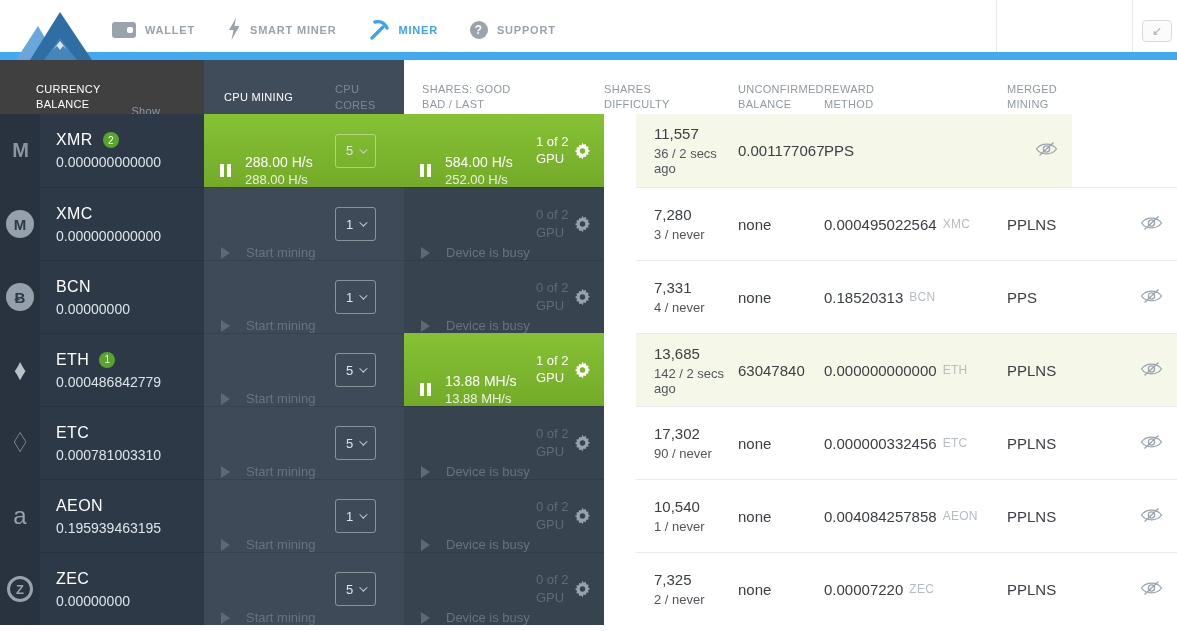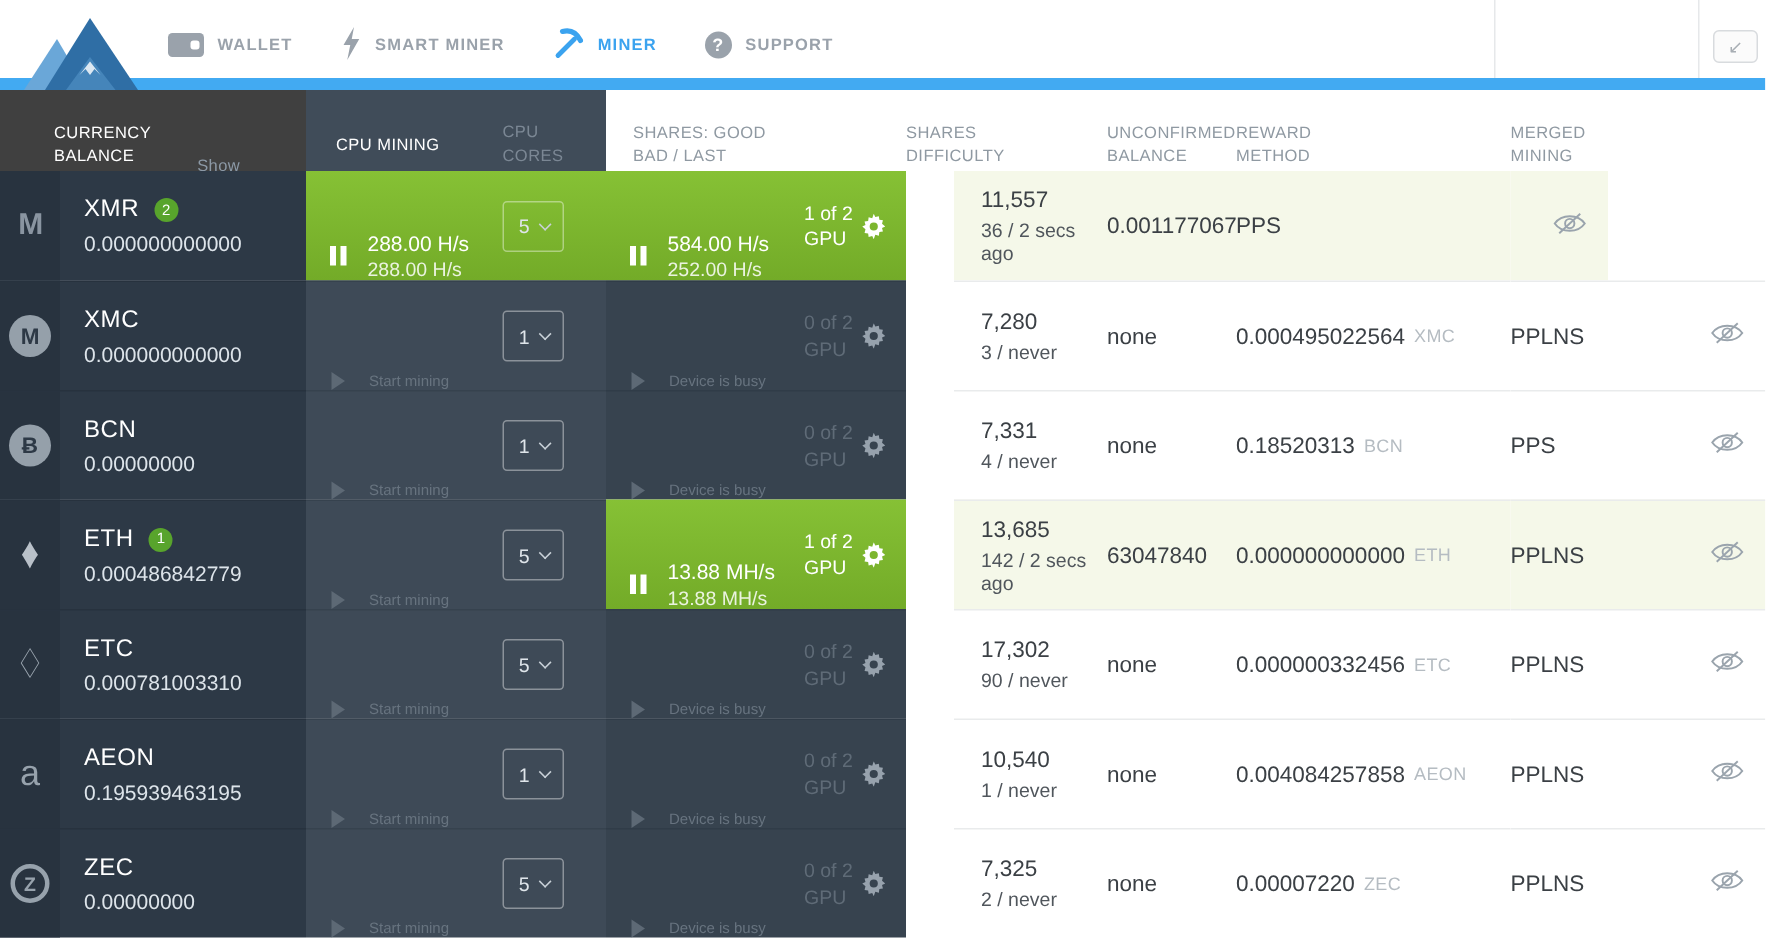--- a/index.html
+++ b/index.html
@@ -65,21 +65,21 @@
 
   
   .c-cpu, .c-gpu { display:flex; align-items:flex-end; cursor:pointer; position:relative; }
   .c-cpu { background:#3e4a57; border-top:1px solid #36424e; }
   .c-gpu { background:#37434f; border-top:1px solid #303c48; }
   .row:first-child .c-cpu, .row:first-child .c-gpu { border-top:none; }
   .c-cpu.active, .c-gpu.active { background:linear-gradient(180deg,#86c135 0%,#73ab28 100%); border-top:none; }
   .state { display:flex; align-items:center; }
   .play-icon { width:0; height:0; margin-left:17px; border-top:6px solid transparent; border-bottom:6px solid transparent;
     border-left:9px solid #5d6975; flex:none; }
-  .idle-label { margin-left:16px; color:#67737f; font-size:10px; }
+  .idle-label { margin-left:16px; color:#67737f; font-size:13px; }
   .pause-icon { display:flex; gap:3px; margin-left:16px; flex:none; }
   .pause-icon i { display:block; width:4px; height:13px; background:#fff; }
   .rates { margin-left:14px; display:flex; flex-direction:column; }
   .rate1 { color:#fff; font-size:14px; }
   .rate2 { color:rgba(255,255,255,.85); font-size:13px; margin-top:2px; }
   .core-select { position:absolute; left:131px; top:50%; transform:translateY(-50%);
     width:41px; height:34px; border:1px solid rgba(255,255,255,.4); border-radius:3px;
     display:flex; align-items:center; justify-content:center; gap:6px; color:#dfe5ea; font-size:13px; cursor:pointer; }
   .chevron { width:6px; height:6px; border-right:1.5px solid #c9d1d8; border-bottom:1.5px solid #c9d1d8;
     transform:rotate(45deg) translateY(-2px); }

